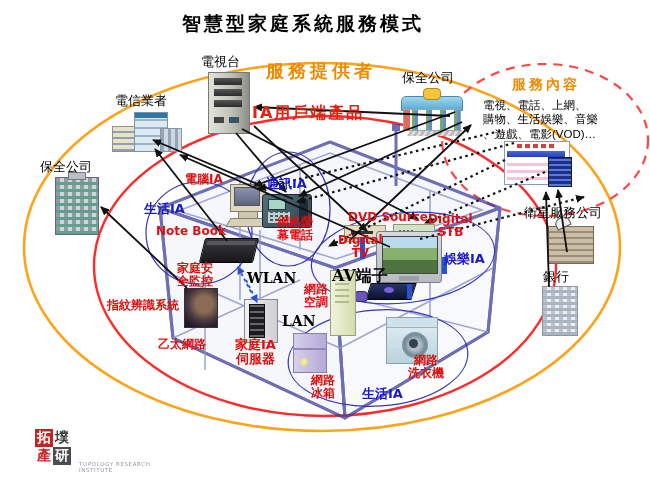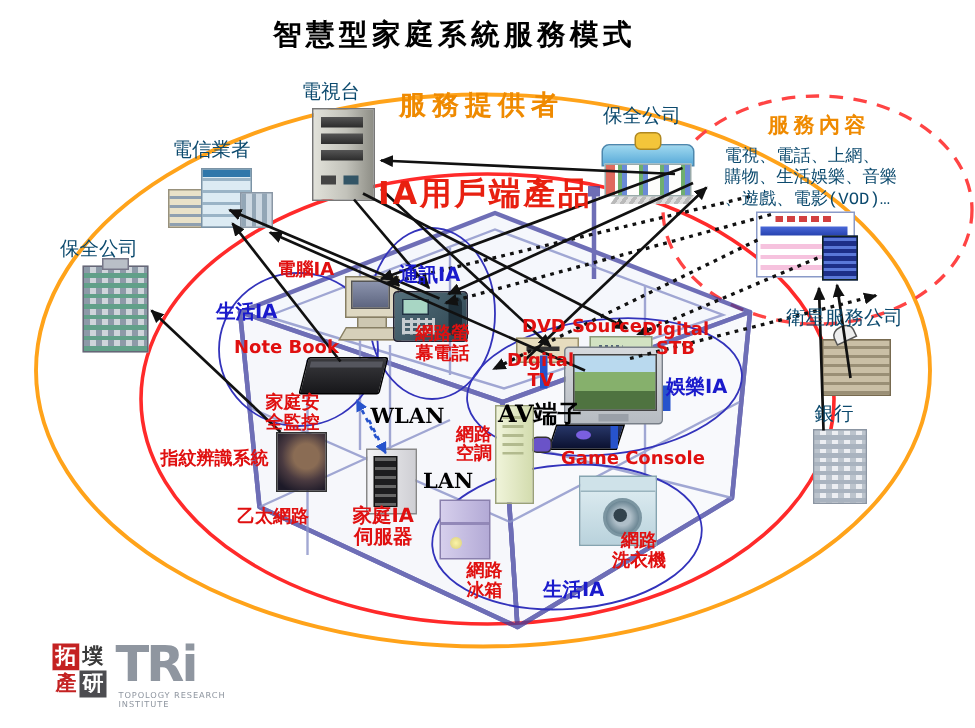--- a/index.html
+++ b/index.html
@@ -1,20 +1,20 @@
 <!DOCTYPE html>
 <html><head>
 <meta charset="utf-8">
 <style>
   html,body{margin:0;padding:0;background:#fff;}
   #stage{position:relative;width:650px;height:485px;background:#fff;overflow:hidden;
          font-family:"DejaVu Sans","Liberation Sans",sans-serif;}
   svg.layer{position:absolute;left:0;top:0;}
   .lbl{position:absolute;white-space:pre-line;line-height:1.1;}
-  .k{font-family:Liberation Mono, monospace;color:#0c4a6e;font-size:13px;}
+  .k{font-family:Liberation Sans, sans-serif;color:#000000;font-size:13px;}
   .kb{font-family:"DejaVu Serif","Liberation Serif",serif;color:#000;font-size:13px;font-weight:bold;}
   .r{color:#e01010;font-weight:bold;font-size:12px;}
   .b{color:#1a1acc;font-weight:bold;font-size:13px;}
   .o{color:#ef8a00;font-weight:bold;}
   .icon{position:absolute;}
   .icon *{position:absolute;}
   
   #ic-tower{left:208px;top:72px;width:40px;height:60px;border:1px solid #777;
     background:linear-gradient(90deg,#e2e2da,#c2c2ba 55%,#8e8e86);}
   #ic-tower .s{left:5px;right:7px;height:7px;background:linear-gradient(#555,#2c2c2c);}
@@ -268,37 +268,36 @@
   <div class="lbl k" style="left:402px;top:71px;">保全公司</div>
   <div class="lbl k" style="left:40px;top:160px;">保全公司</div>
   <div class="lbl k" style="left:524px;top:206px;">衛星服務公司</div>
   <div class="lbl k" style="left:543px;top:270px;">銀行</div>
 
   <div class="lbl o" style="left:512px;top:77px;font-size:14px;letter-spacing:3px;">服務內容</div>
   <div class="lbl k" style="left:483px;top:98px;font-size:11.5px;line-height:1.25;">電視、電話、上網、
 購物、生活娛樂、音樂
 、遊戲、電影(VOD)…</div>
 
-  <div class="lbl" style="left:252px;top:118px;font-size:21px;font-weight:bold;color:#E82010;letter-spacing:2px;">IA用戶端產品</div>
+  <div class="lbl" style="left:252px;top:104px;font-size:16px;font-weight:bold;color:#E82010;letter-spacing:2px;">IA用戶端產品</div>
 
   <div class="lbl b" style="left:266px;top:153px;margin-top:24px;">通訊IA</div>
   <div class="lbl b" style="left:144px;top:202px;">生活IA</div>
   <div class="lbl b" style="left:444px;top:252px;">娛樂IA</div>
   <div class="lbl b" style="left:362px;top:387px;">生活IA</div>
 
   <div class="lbl r" style="left:185px;top:173px;">電腦IA</div>
   <div class="lbl r" style="left:156px;top:225px;">Note Book</div>
   <div class="lbl r" style="left:277px;top:216px;text-align:center;">網路螢
 幕電話</div>
   <div class="lbl r" style="left:348px;top:211px;">DVD Source</div>
   <div class="lbl r" style="left:428px;top:213px;text-align:center;">Digital
 STB</div>
   <div class="lbl r" style="left:338px;top:234px;text-align:center;">Digital
 TV</div>
-  <div class="lbl r" style="left:374px;top:299px;">Game Console</div>
   <div class="lbl r" style="left:177px;top:262px;text-align:center;">家庭安
 全監控</div>
   <div class="lbl r" style="left:107px;top:299px;">指紋辨識系統</div>
   <div class="lbl r" style="left:235px;top:338px;font-size:13px;text-align:center;">家庭IA
 伺服器</div>
   <div class="lbl r" style="left:304px;top:283px;">網路
 空調</div>
   <div class="lbl r" style="left:311px;top:374px;">網路
 冰箱</div>
   <div class="lbl r" style="left:408px;top:354px;text-align:center;">網路
@@ -310,17 +309,16 @@
   <div class="lbl kb" style="left:332px;top:267px;font-size:16px;">AV端子</div>
 
 
   <div id="logo">
     <div class="grid">
       <span class="c1">拓</span>
       <span class="c2">墣</span>
       <span class="c3">產</span>
       <span class="c4">研</span>
     </div>
-    <div class="tri">TRi</div>
     <div class="sub">TOPOLOGY RESEARCH INSTITUTE</div>
   </div>
 
 </div>
 
 </body></html>

